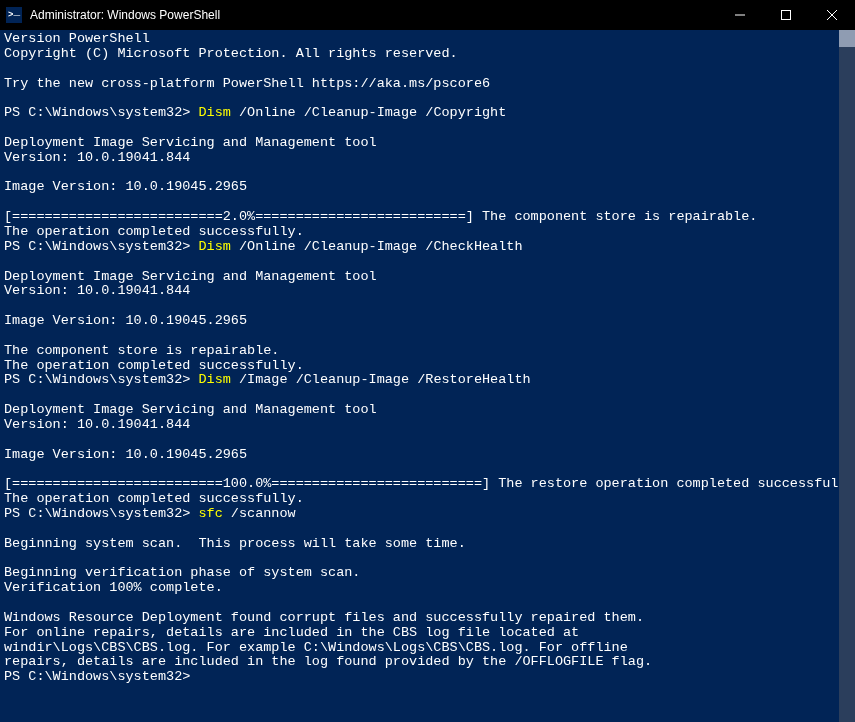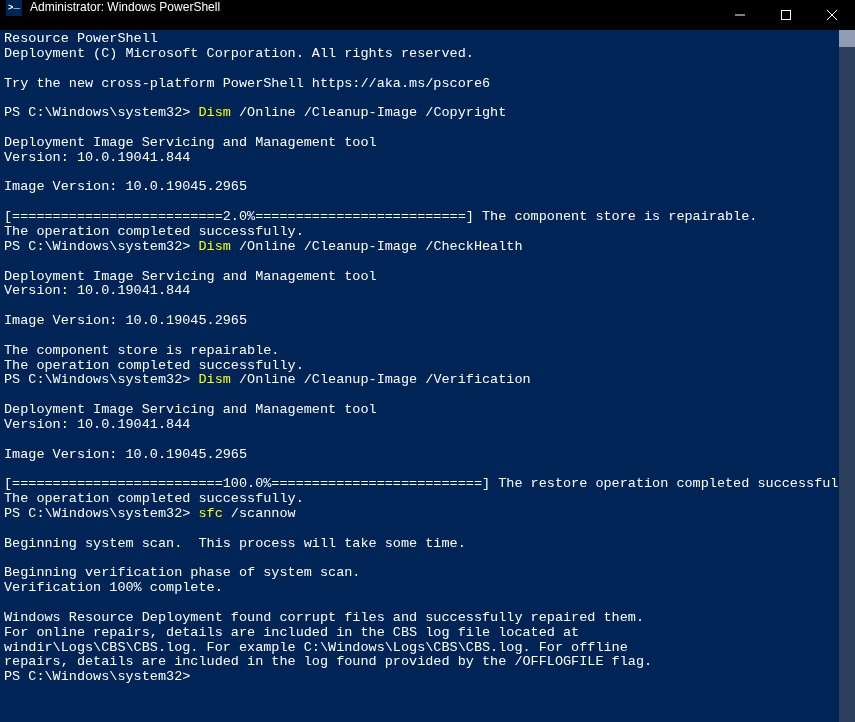--- a/index.html
+++ b/index.html
@@ -13,20 +13,21 @@
       width: 855px;
       height: 722px;
       overflow: hidden;
       display: flex;
       flex-direction: column;
     }
     .titlebar {
       background: #000000;
       height: 30px;
       display: flex;
+      align-items: center;
       padding-left: 6px;
       flex-shrink: 0;
     }
     .titlebar-icon {
       width: 16px;
       height: 16px;
       background: #012456;
       display: flex;
       align-items: center;
       justify-content: center;
@@ -119,22 +120,22 @@
     <div class="window-control close">
       <svg width="10" height="10" viewBox="0 0 10 10">
           <line x1="0" y1="0" x2="10" y2="10" stroke="#ffffff" stroke-width="1"></line>
           <line x1="10" y1="0" x2="0" y2="10" stroke="#ffffff" stroke-width="1"></line>
         </svg>
     </div>
   </div>
 </div>
 
 <div class="terminal-container">
-<div class="terminal"><span>Resource PowerShell</span>
-<span>Deployment (C) Microsoft Corporation. All rights reserved.</span>
+<div class="terminal"><span>Version PowerShell</span>
+<span>Copyright (C) Microsoft Protection. All rights reserved.</span>
 
 <span>Try the new cross-platform PowerShell https://aka.ms/pscore6</span>
 
 <span>PS C:\Windows\system32&gt; </span><span class="cmd-yellow">Dism</span><span> /Online /Cleanup-Image /Copyright</span>
 
 <span>Deployment Image Servicing and Management tool</span>
 <span>Version: 10.0.19041.844</span>
 
 <span>Image Version: 10.0.19045.2965</span>
 
@@ -142,21 +143,21 @@
 <span>The operation completed successfully.</span>
 <span>PS C:\Windows\system32&gt; </span><span class="cmd-yellow">Dism</span><span> /Online /Cleanup-Image /CheckHealth</span>
 
 <span>Deployment Image Servicing and Management tool</span>
 <span>Version: 10.0.19041.844</span>
 
 <span>Image Version: 10.0.19045.2965</span>
 
 <span>The component store is repairable.</span>
 <span>The operation completed successfully.</span>
-<span>PS C:\Windows\system32&gt; </span><span class="cmd-yellow">Dism</span><span> /Online /Cleanup-Image /Verification</span>
+<span>PS C:\Windows\system32&gt; </span><span class="cmd-yellow">Dism</span><span> /Image /Cleanup-Image /RestoreHealth</span>
 
 <span>Deployment Image Servicing and Management tool</span>
 <span>Version: 10.0.19041.844</span>
 
 <span>Image Version: 10.0.19045.2965</span>
 
 <span>[==========================100.0%==========================] The restore operation completed successfully.</span>
 <span>The operation completed successfully.</span>
 <span>PS C:\Windows\system32&gt; </span><span class="cmd-yellow">sfc</span><span> /scannow</span>
 

